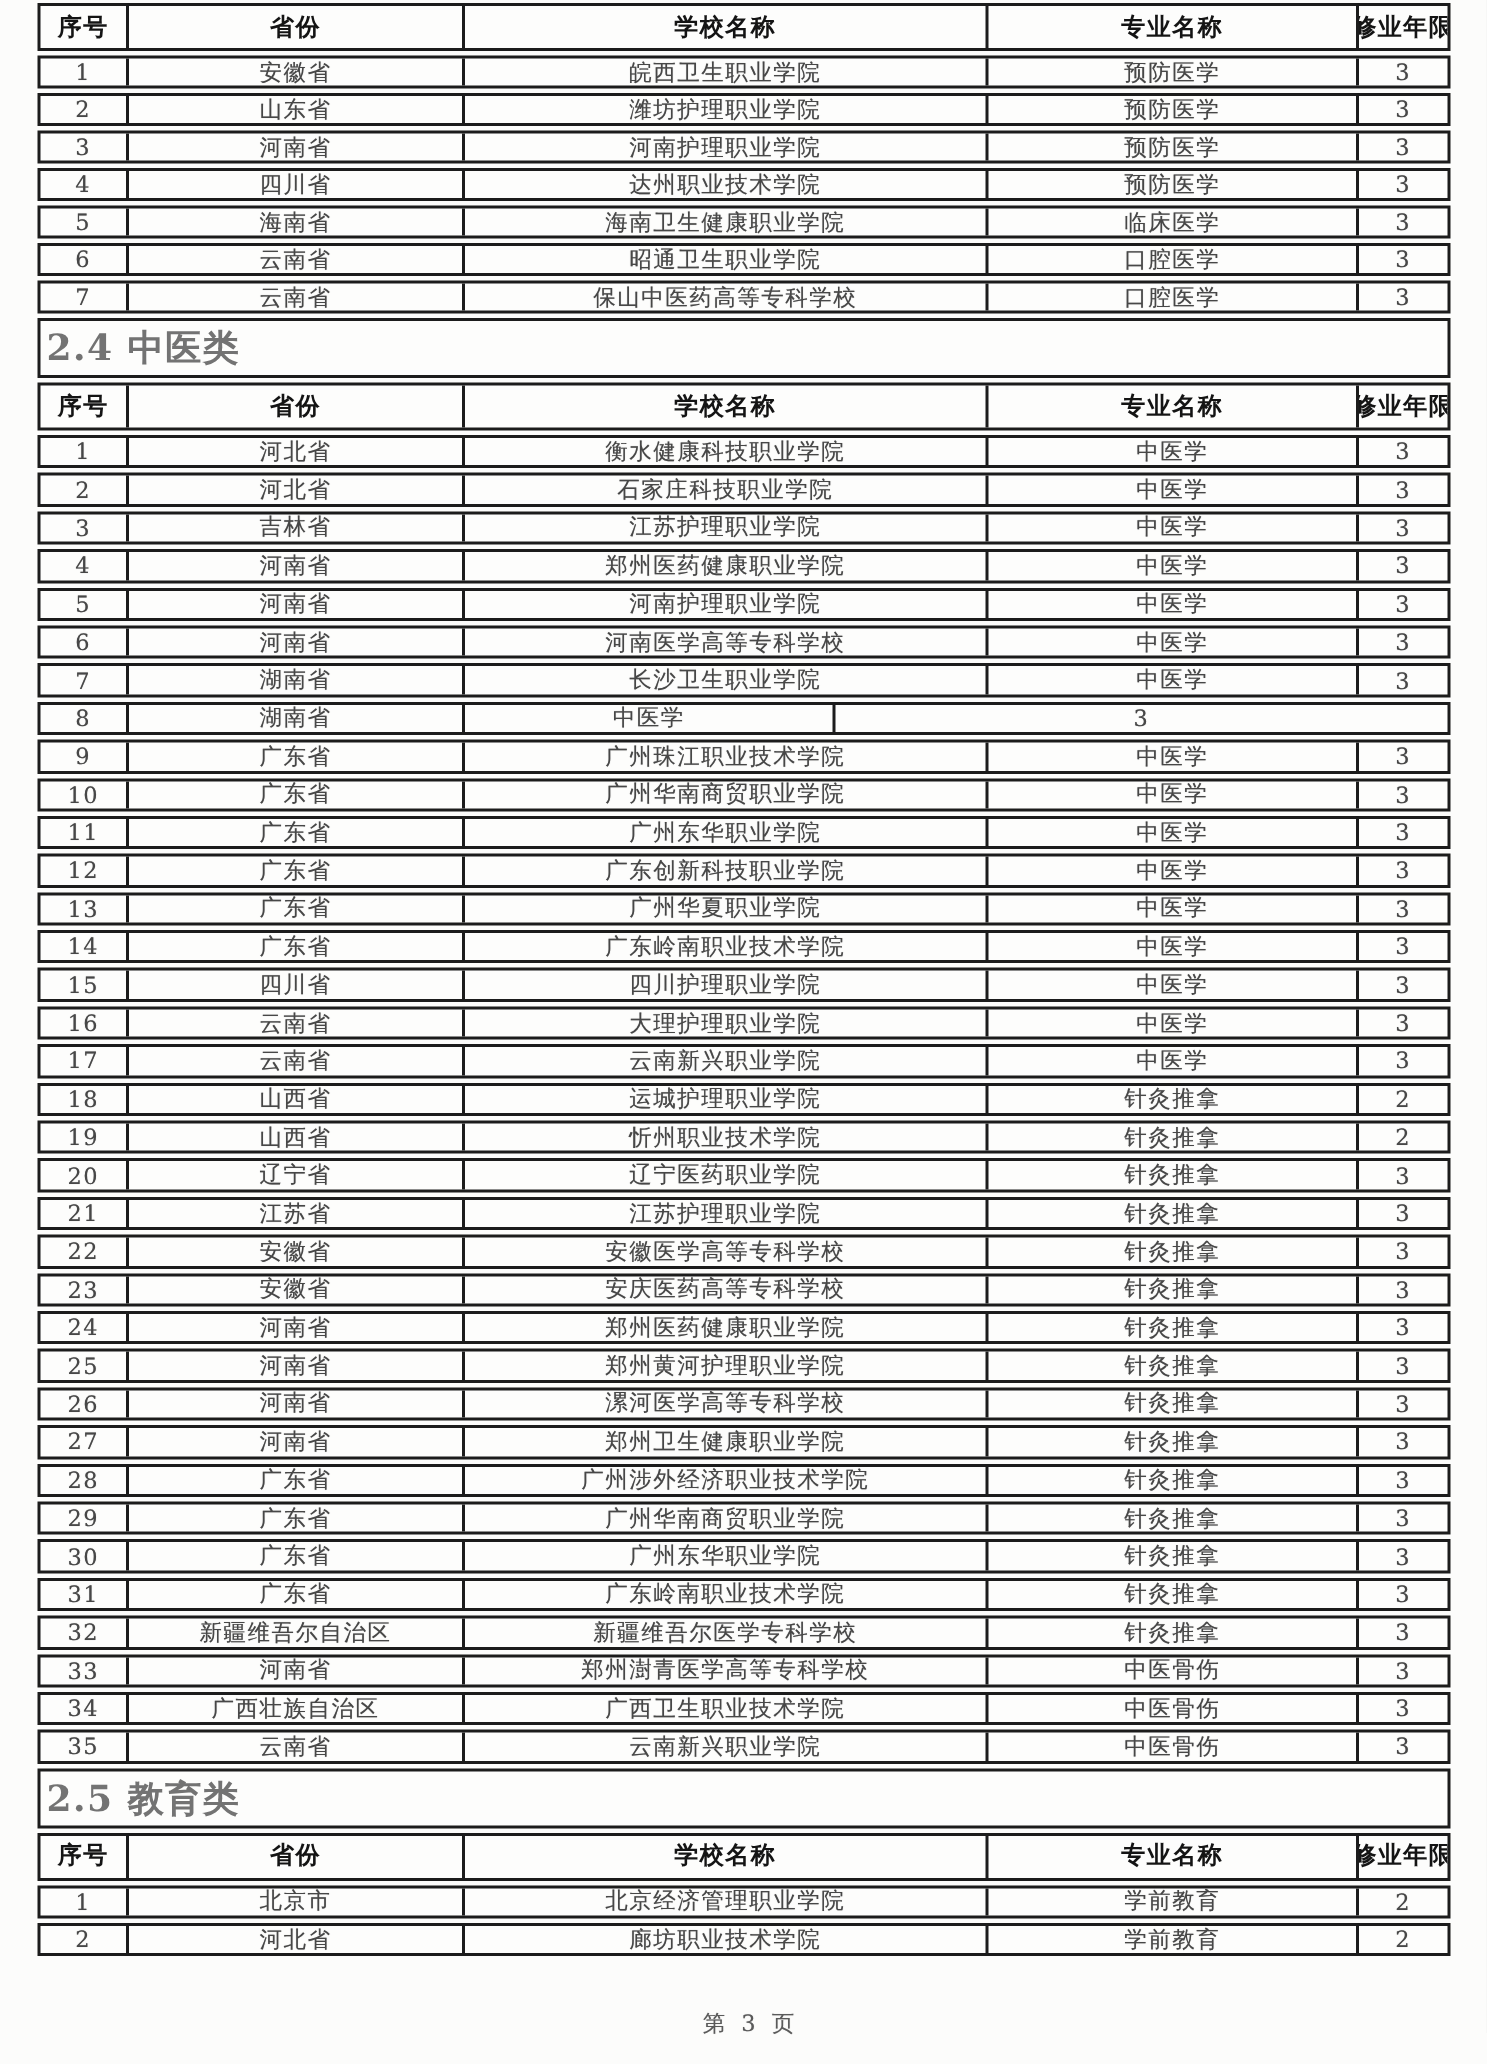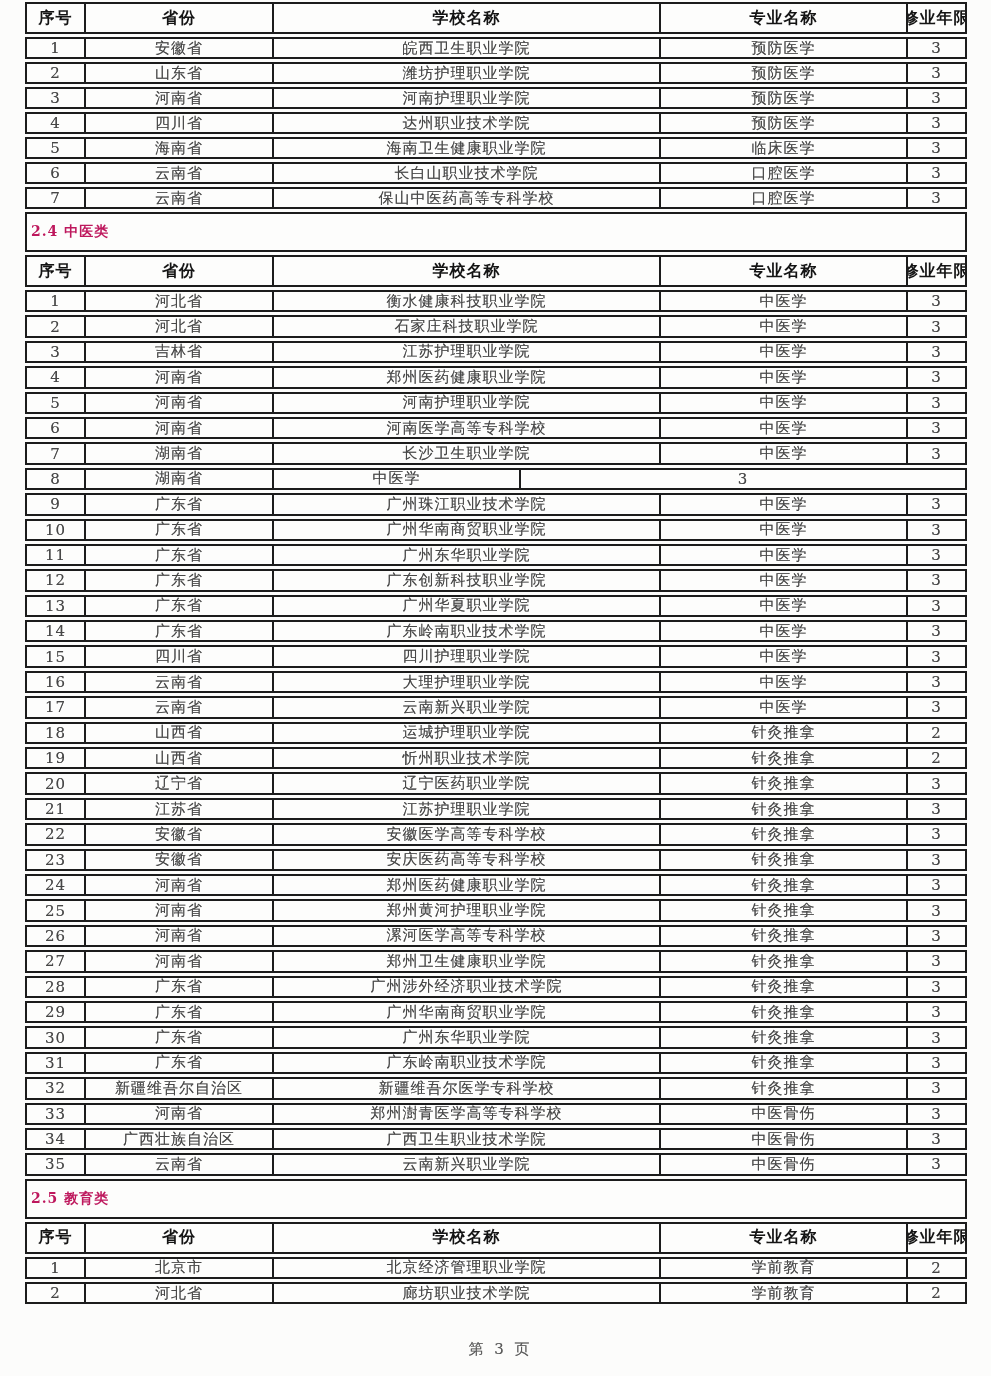--- a/index.html
+++ b/index.html
@@ -41,42 +41,42 @@
     box-sizing: border-box;
     font-size: 15px;
     color: #474747;
     letter-spacing: 1px;
     white-space: nowrap;
     overflow: hidden;
     text-shadow: 0 0 0.5px rgba(70,70,70,0.55);
   }
   .cell + .cell { border-left: 2px solid #1c1c1c; }
   .c0 { width: 57px; }
-  .c1 { width: 188px; }
-  .c2 { width: 387px; }
+  .c1 { width: 224px; }
+  .c2 { width: 349px; }
   .c3 { width: 247px; }
   .c4 { flex: 1; }
   .hc {
     font-weight: bold;
     font-size: 16px;
     color: #141414;
     letter-spacing: 1px;
     text-shadow: none;
   }
   .band {
     display: flex;
     align-items: center;
     height: 40px;
     box-sizing: border-box;
     border: 2px solid #1c1c1c;
     margin-top: 3px;
     padding-left: 4px;
     font-weight: bold;
-    font-size: 14px;
-    color: #be185d;
+    font-size: 24px;
+    color: #737373;
     letter-spacing: 1px;
     background: #fdfdfc;
   }
   .footer {
     position: absolute;
     left: 0;
     right: 0;
     top: 1340px;
     text-align: center;
     font-size: 15px;
@@ -138,21 +138,21 @@
             <div class="cell c0">5</div>
             <div class="cell c1">海南省</div>
             <div class="cell c2">海南卫生健康职业学院</div>
             <div class="cell c3">临床医学</div>
             <div class="cell c4">3</div>
           </div>
 
           <div class="row drow">
             <div class="cell c0">6</div>
             <div class="cell c1">云南省</div>
-            <div class="cell c2">长白山职业技术学院</div>
+            <div class="cell c2">昭通卫生职业学院</div>
             <div class="cell c3">口腔医学</div>
             <div class="cell c4">3</div>
           </div>
 
           <div class="row drow">
             <div class="cell c0">7</div>
             <div class="cell c1">云南省</div>
             <div class="cell c2">保山中医药高等专科学校</div>
             <div class="cell c3">口腔医学</div>
             <div class="cell c4">3</div>

